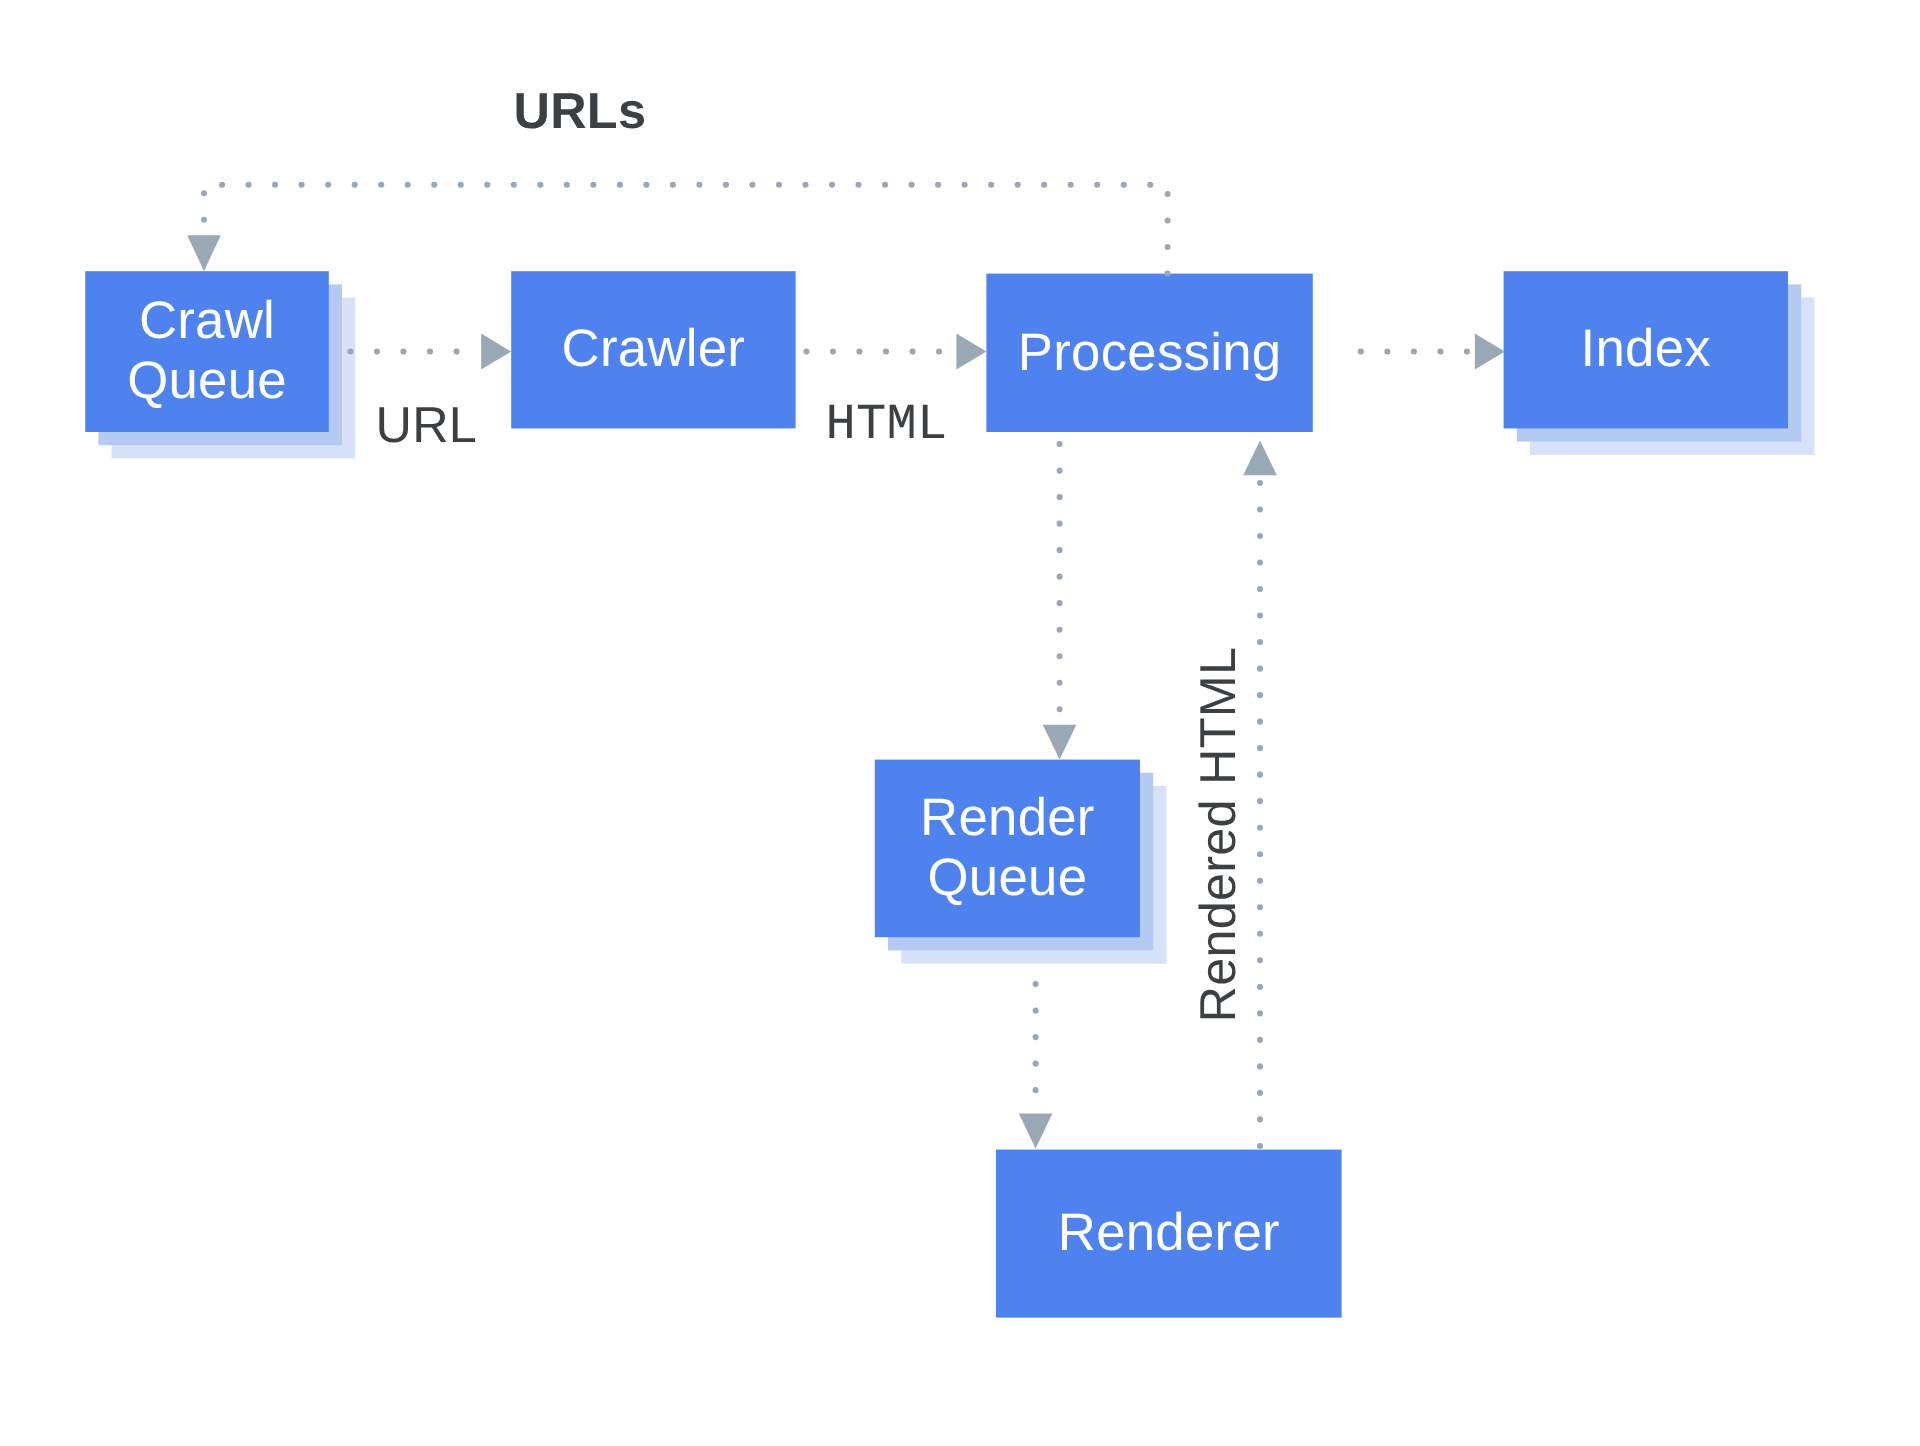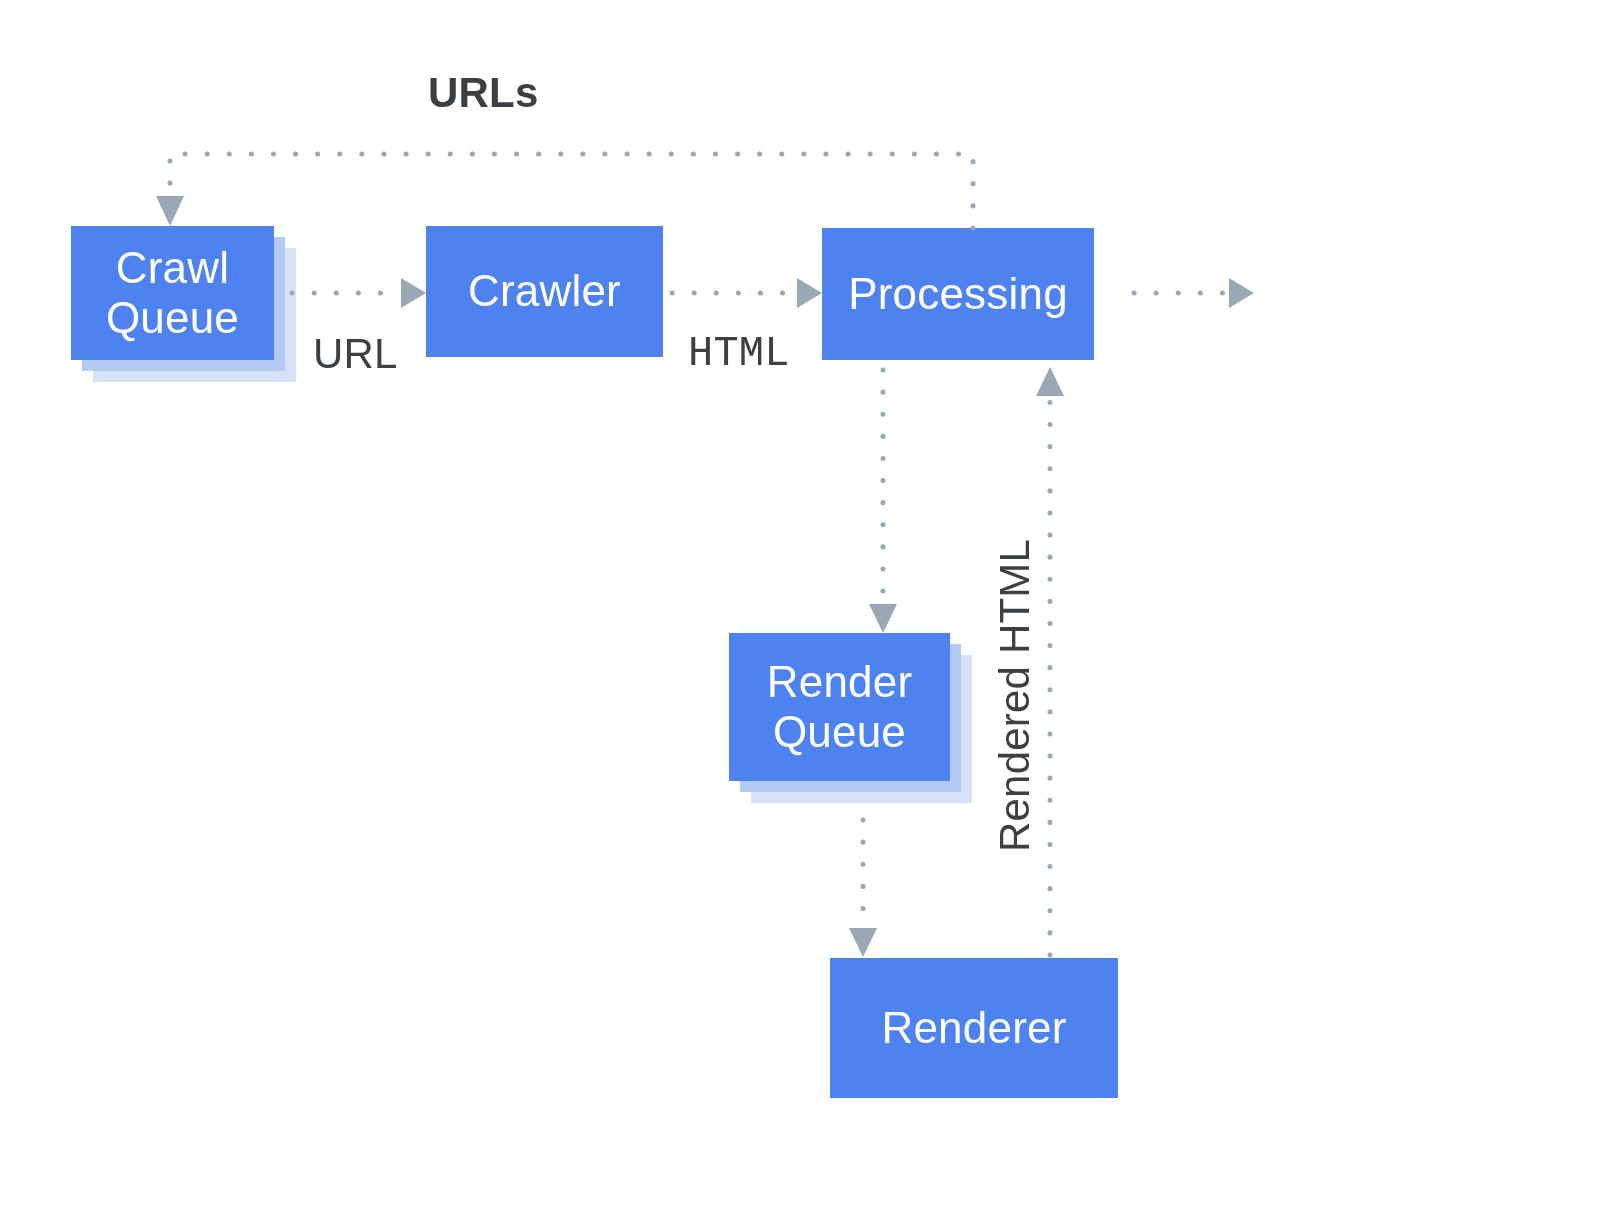--- a/index.html
+++ b/index.html
@@ -159,20 +159,27 @@
       <span class="label">Crawler</span>
     </div>
   </div>
 
   <div class="node" style="left:822px; top:228px; width:272px; height:132px;">
     <div class="face">
       <span class="label">Processing</span>
     </div>
   </div>
 
+  <div class="node" style="left:1253px; top:226px; width:237px; height:131px;">
+    <div class="layer2"></div>
+    <div class="layer1"></div>
+    <div class="face">
+      <span class="label">Index</span>
+    </div>
+  </div>
 
   <div class="node" style="left:729px; top:633px; width:221px; height:148px;padding-left:35px;">
     <div class="layer2"></div>
     <div class="layer1"></div>
     <div class="face">
       <span class="label">Render
 Queue</span>
     </div>
   </div>
 

